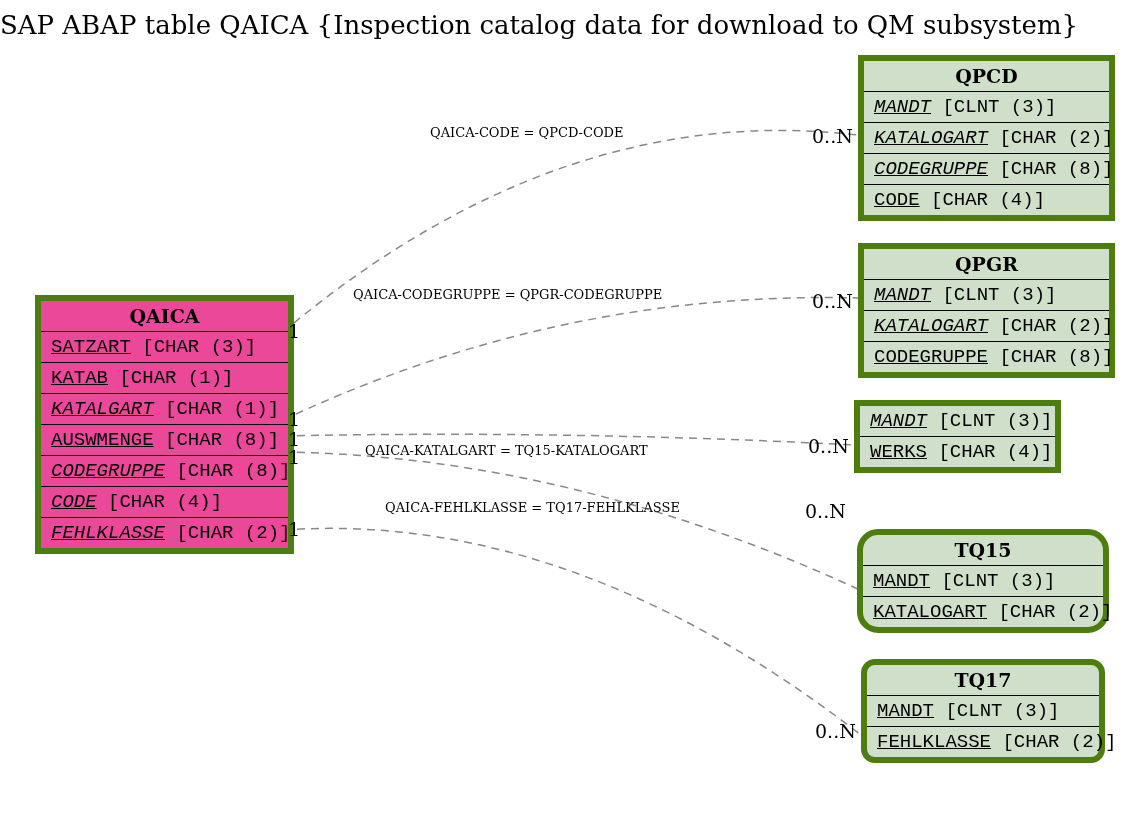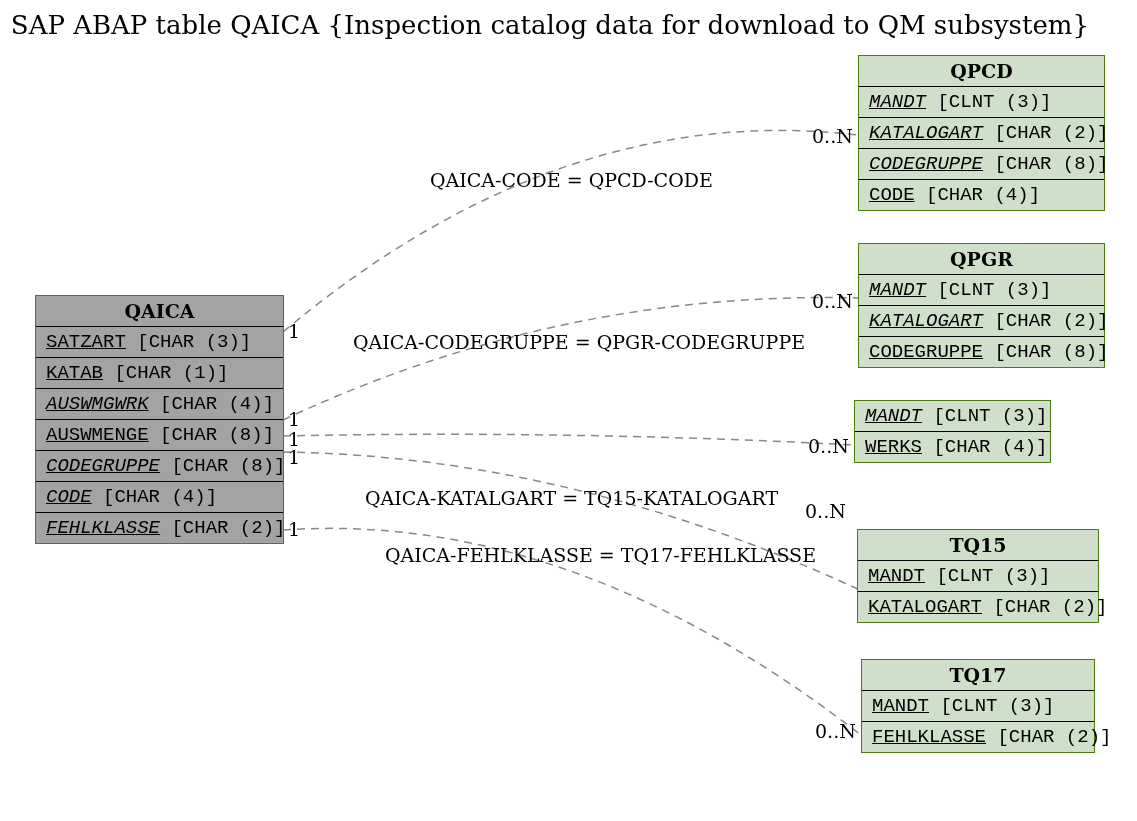--- a/index.html
+++ b/index.html
@@ -14,33 +14,33 @@
   .canvas {
     position: relative;
     width: 1137px;
     height: 821px;
   }
   .title {
     position: absolute;
     top: 10px;
     left: 0;
     width: 1089px;
-    text-align: right;
+    text-align: left;
     font-size: 26px;
   }
   svg.lines {
     position: absolute;
     left: 0; top: 0;
     width: 1137px;
     height: 821px;
     pointer-events: none;
   }
   .entity {
     position: absolute;
-    border: 1px solid #4d7c0f;
+    border: 6px solid #4d7c0f;
     font-size: 19px;
   }
   .entity .hdr {
     text-align: center;
     font-weight: bold;
     padding: 4px 10px;
     border-bottom: 1px solid #000;
     white-space: nowrap;
   }
   .entity .row {
@@ -50,26 +50,25 @@
     font-family: Liberation Mono, monospace;
   }
   .entity .row:last-child {
     border-bottom: none;
   }
   .entity .fn {
     text-decoration: underline;
   }
   .entity .it .fn { font-style: italic; }
   .green { background: #cfdfc9; }
-  .orange { background: #a3a3a3; }
+  .orange { background: #ec4899; }
   .rel-label {
     position: absolute;
-    font-size: 19px;
+    font-size: 13px;
     white-space: nowrap;
-    margin-top: 44px;
   }
   .card {
     position: absolute;
     font-size: 19px;
     white-space: nowrap;
   }
 </style>
 </head>
 <body>
 
@@ -89,21 +88,21 @@
       <path d="M 283 452 Q 570 456 860 590"></path>
 
       <path d="M 283 530 Q 570 510 861 735"></path>
     </g>
   </svg>
 
   <div class="entity orange" style="left:35px; top:295px; width:247px;">
     <div class="hdr">QAICA</div>
     <div class="row"><span class="fn">SATZART</span> <span>[CHAR (3)]</span></div>
     <div class="row"><span class="fn">KATAB</span> <span>[CHAR (1)]</span></div>
-    <div class="row it"><span class="fn">AUSWMGWRK</span> <span>[CHAR (4)]</span></div>
+    <div class="row it"><span class="fn">KATALGART</span> <span>[CHAR (1)]</span></div>
     <div class="row"><span class="fn">AUSWMENGE</span> <span>[CHAR (8)]</span></div>
     <div class="row it"><span class="fn">CODEGRUPPE</span> <span>[CHAR (8)]</span></div>
     <div class="row it"><span class="fn">CODE</span> <span>[CHAR (4)]</span></div>
     <div class="row it"><span class="fn">FEHLKLASSE</span> <span>[CHAR (2)]</span></div>
   </div>
 
   <div class="entity green" style="left:858px; top:55px; width:245px;">
     <div class="hdr">QPCD</div>
     <div class="row it"><span class="fn">MANDT</span> <span>[CLNT (3)]</span></div>
     <div class="row it"><span class="fn">KATALOGART</span> <span>[CHAR (2)]</span></div>
@@ -116,27 +115,27 @@
     <div class="row it"><span class="fn">MANDT</span> <span>[CLNT (3)]</span></div>
     <div class="row it"><span class="fn">KATALOGART</span> <span>[CHAR (2)]</span></div>
     <div class="row"><span class="fn">CODEGRUPPE</span> <span>[CHAR (8)]</span></div>
   </div>
 
   <div class="entity green" style="left:854px; top:400px; width:195px;">
     <div class="row it"><span class="fn">MANDT</span> <span>[CLNT (3)]</span></div>
     <div class="row"><span class="fn">WERKS</span> <span>[CHAR (4)]</span></div>
   </div>
 
-  <div class="entity green" style="left:857px; top:529px; width:240px;">
+  <div class="entity green" style="left:857px; top:529px; width:240px;border-radius:21px;">
     <div class="hdr">TQ15</div>
     <div class="row"><span class="fn">MANDT</span> <span>[CLNT (3)]</span></div>
     <div class="row"><span class="fn">KATALOGART</span> <span>[CHAR (2)]</span></div>
   </div>
 
-  <div class="entity green" style="left:861px; top:659px; width:232px;">
+  <div class="entity green" style="left:861px; top:659px; width:232px;border-radius:14px;">
     <div class="hdr">TQ17</div>
     <div class="row"><span class="fn">MANDT</span> <span>[CLNT (3)]</span></div>
     <div class="row"><span class="fn">FEHLKLASSE</span> <span>[CHAR (2)]</span></div>
   </div>
 
   <div class="rel-label" style="left:430px; top:125px;">QAICA-CODE = QPCD-CODE</div>
   <div class="card" style="left:288px; top:320px;">1</div>
   <div class="card" style="left:812px; top:125px;">0..N</div>
 
   <div class="rel-label" style="left:353px; top:287px;">QAICA-CODEGRUPPE = QPGR-CODEGRUPPE</div>

